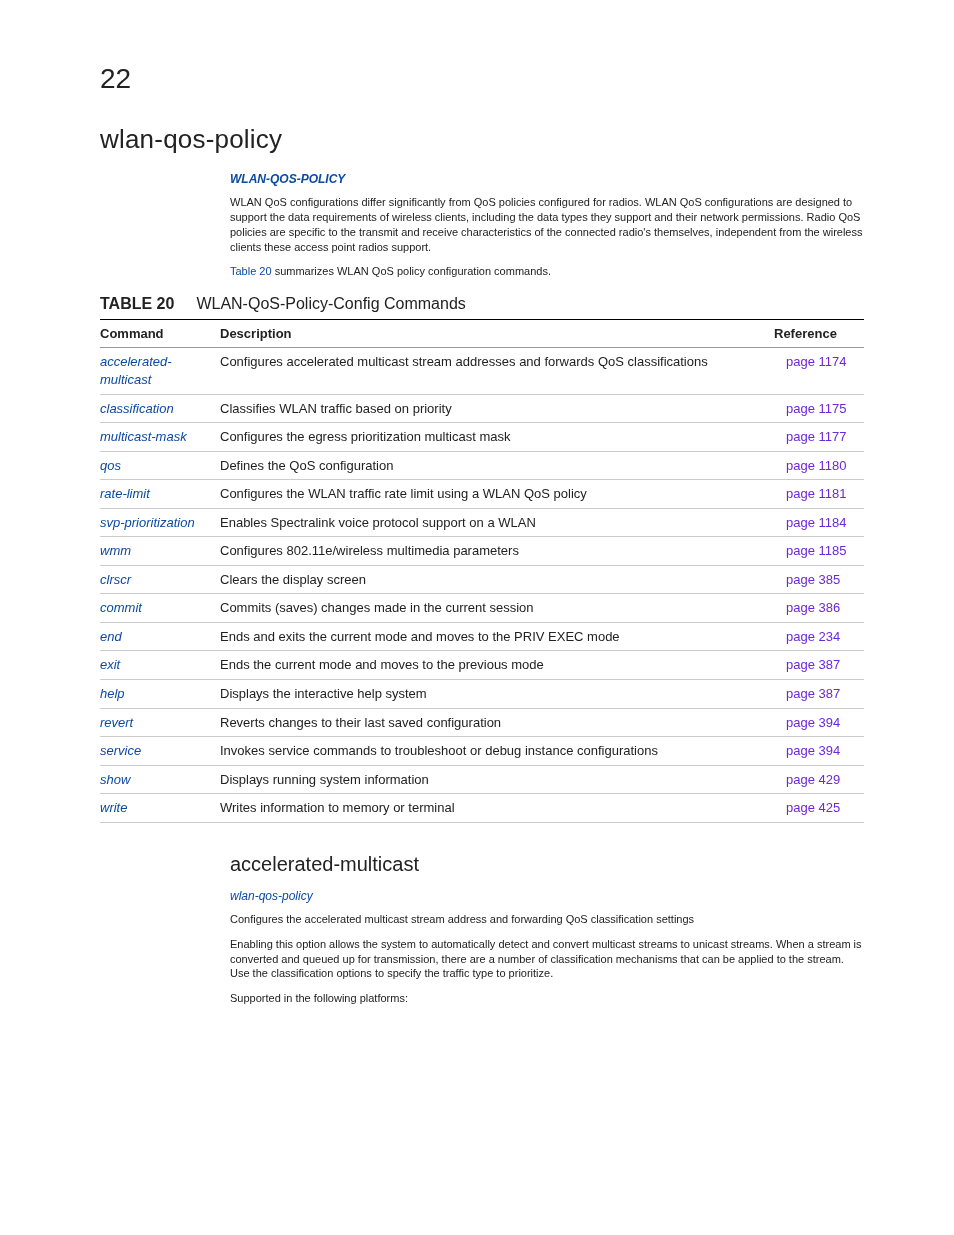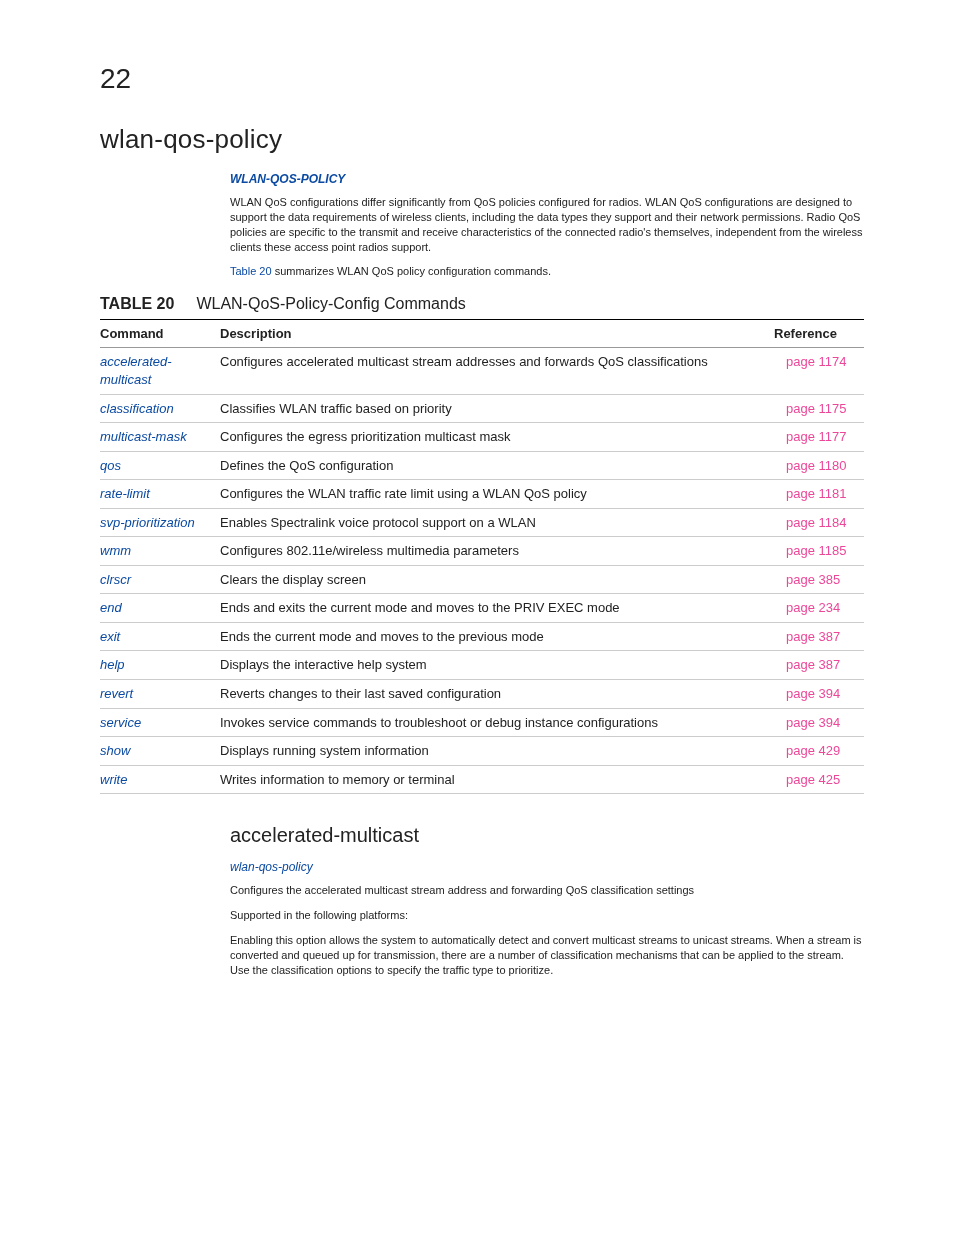--- a/index.html
+++ b/index.html
@@ -71,21 +71,21 @@
     padding: 5px 6px 5px 0;
     border-bottom: 1px solid #ccc;
     vertical-align: top;
   }
   table.cmds td.cmd a {
     color: #0b4aa2;
     font-style: italic;
     text-decoration: none;
   }
   table.cmds td.ref a {
-    color: #ec4899;
+    color: #6d28d9;
     text-decoration: none;
     padding-left: 12px;
   }
   table.cmds col.c1 { width: 120px; }
   table.cmds col.c2 { width: auto; }
   table.cmds col.c3 { width: 90px; }
   h2.subsection {
     font-size: 20px;
     font-weight: 400;
     margin: 28px 0 10px 0;
@@ -158,20 +158,25 @@
         <td class="cmd"><a href="#">wmm</a></td>
         <td>Configures 802.11e/wireless multimedia parameters</td>
         <td class="ref"><a href="#">page 1185</a></td>
       </tr>
       <tr>
         <td class="cmd"><a href="#">clrscr</a></td>
         <td>Clears the display screen</td>
         <td class="ref"><a href="#">page 385</a></td>
       </tr>
       <tr>
+        <td class="cmd"><a href="#">commit</a></td>
+        <td>Commits (saves) changes made in the current session</td>
+        <td class="ref"><a href="#">page 386</a></td>
+      </tr>
+      <tr>
         <td class="cmd"><a href="#">end</a></td>
         <td>Ends and exits the current mode and moves to the PRIV EXEC mode</td>
         <td class="ref"><a href="#">page 234</a></td>
       </tr>
       <tr>
         <td class="cmd"><a href="#">exit</a></td>
         <td>Ends the current mode and moves to the previous mode</td>
         <td class="ref"><a href="#">page 387</a></td>
       </tr>
       <tr>
@@ -199,15 +204,15 @@
         <td>Writes information to memory or terminal</td>
         <td class="ref"><a href="#">page 425</a></td>
       </tr>
     </tbody>
 </table>
 
 <div class="indent">
   <h2 class="subsection">accelerated-multicast</h2>
   <div class="linkheader2">wlan-qos-policy</div>
   <p class="body">Configures the accelerated multicast stream address and forwarding QoS classification settings</p>
+  <p class="body">Enabling this option allows the system to automatically detect and convert multicast streams to unicast streams. When a stream is converted and queued up for transmission, there are a number of classification mechanisms that can be applied to the stream. Use the classification options to specify the traffic type to prioritize.</p>
   <p class="body">Supported in the following platforms:</p>
-  <p class="body">Enabling this option allows the system to automatically detect and convert multicast streams to unicast streams. When a stream is converted and queued up for transmission, there are a number of classification mechanisms that can be applied to the stream. Use the classification options to specify the traffic type to prioritize.</p>
 </div>
 
 </body></html>

